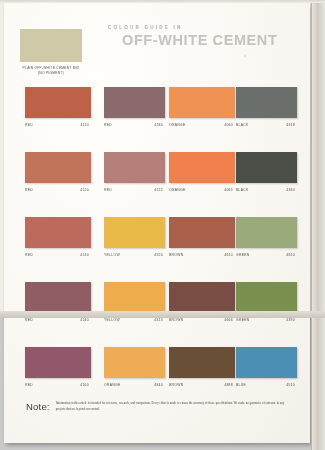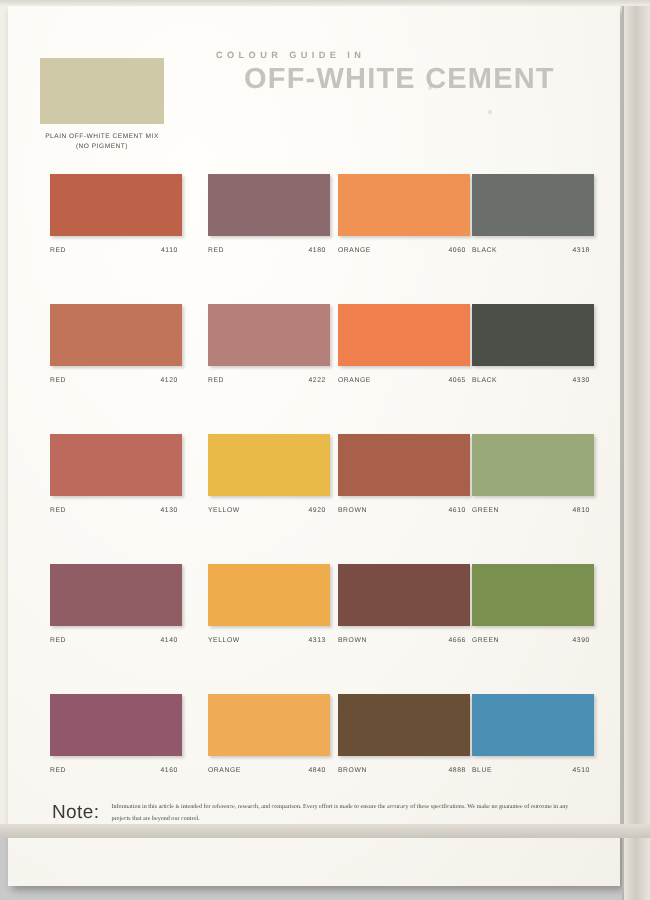--- a/index.html
+++ b/index.html
@@ -1,19 +1,19 @@
 <!DOCTYPE html>
 <html><head>
 <meta charset="utf-8">
 <style>
   html,body{margin:0;padding:0;background:#c9c9c9;}
   body{width:325px;height:450px;overflow:hidden;font-family:"Liberation Sans",sans-serif;}
 
   #page{
-    position:relative;width:325px;height:419px;
+    position:relative;width:325px;height:318px;
     background:#f2efe9;
     box-sizing:border-box;
   }
   
   .sheet{
     position:absolute;left:4px;top:3px;width:306px;height:440px;
     background:
       radial-gradient(ellipse at 30% 20%, #fffefb 0%, #faf8f3 55%, #f3f0e9 100%);
     box-shadow:2px 2px 4px rgba(0,0,0,.30);
     overflow:hidden;

